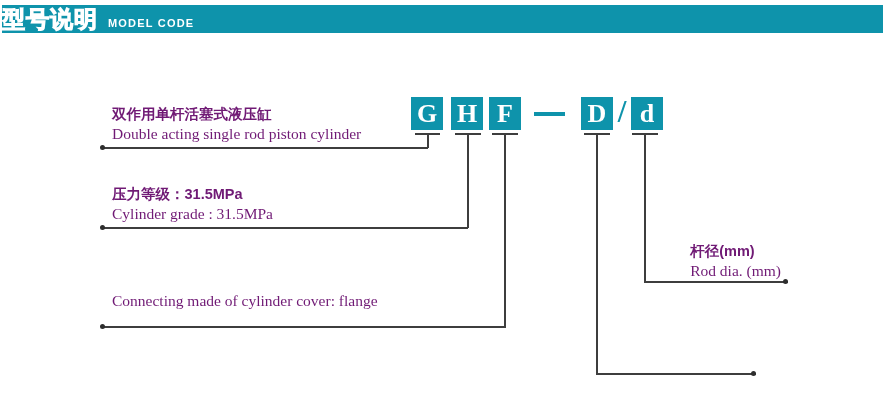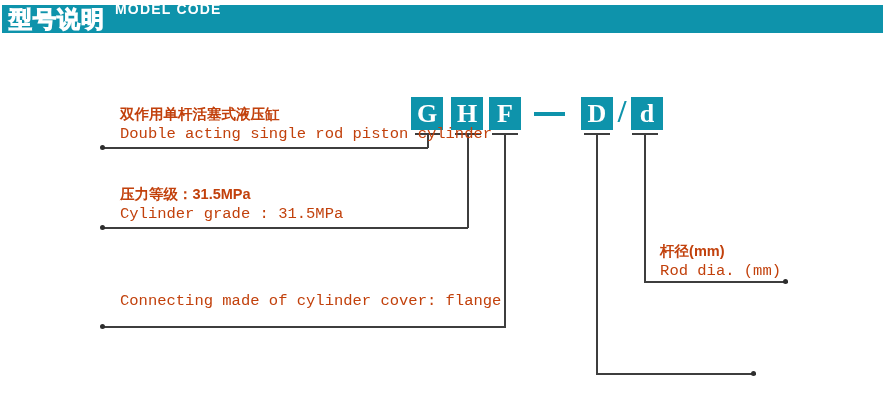--- a/index.html
+++ b/index.html
@@ -10,30 +10,30 @@
     font-family:"Liberation Sans",sans-serif;
     overflow:hidden;
   }
   
   .header-bar{
     position:absolute;left:2px;top:5px;width:881px;height:28px;
     background:#0e93ab;
     display:flex;align-items:flex-end;
   }
   .title-zh{
-    font-size:23px;font-weight:700;line-height:27px;margin-left:7px;
+    font-size:23px;font-weight:700;line-height:27px;
     color:#ffffff;letter-spacing:1px;
     font-family:"Liberation Sans",sans-serif;
   }
   @supports (-webkit-text-stroke: 1px #fff){
     .title-zh{color:rgba(255,255,255,0.08);-webkit-text-stroke:1.1px #ffffff;}
   }
   .title-en{
-    font-size:14px;font-weight:700;color:#ffffff;
-    margin-left:10px;padding-bottom:16px;letter-spacing:1.2px;
+    font-size:11px;font-weight:700;color:#ffffff;
+    margin-left:10px;padding-bottom:4px;letter-spacing:1.2px;
     font-family:"Liberation Sans",sans-serif;
   }
   
   .code-box{
     position:absolute;top:97px;width:32px;height:33px;
     background:#0e93ab;
     display:flex;align-items:center;justify-content:center;
     color:#ffffff;
     font-family:"Liberation Serif",serif;
     font-size:26px;font-weight:700;
@@ -68,28 +68,28 @@
   .h-f{left:102px;top:325.5px;width:404px;}
   .h-D{left:596px;top:372.5px;width:160px;}
   .h-d{left:644px;top:280.5px;width:144px;}
   .dot{position:absolute;width:5px;height:5px;border-radius:50%;background:#2e2e2e;}
   .dot-g{left:100px;top:145px;}
   .dot-h{left:100px;top:225px;}
   .dot-f{left:100px;top:324px;}
   .dot-D{left:751px;top:370.5px;}
   .dot-d{left:783px;top:278.5px;}
   
-  .label{position:absolute;color:#c2410c;margin-left:8px;}
+  .label{position:absolute;color:#701a75;}
   .label .zh{
     font-family:"Liberation Sans",sans-serif;
     font-size:14.5px;font-weight:600;line-height:20px;
     white-space:nowrap;
   }
   .label .en{
-    font-family:Liberation Mono, monospace;
+    font-family:Liberation Serif, serif;
     font-size:15.5px;font-weight:400;line-height:20px;
     white-space:nowrap;
   }
   .label-cylinder-type{left:112px;top:104px;}
   .label-pressure-grade{left:112px;top:184px;}
   .label-cover-connection{left:112px;top:291px;}
   .label-rod-dia{right:114px;top:241px;}
   .label-cylinder-bore{right:154px;top:333px;text-align:right;}
 </style>
 </head>

